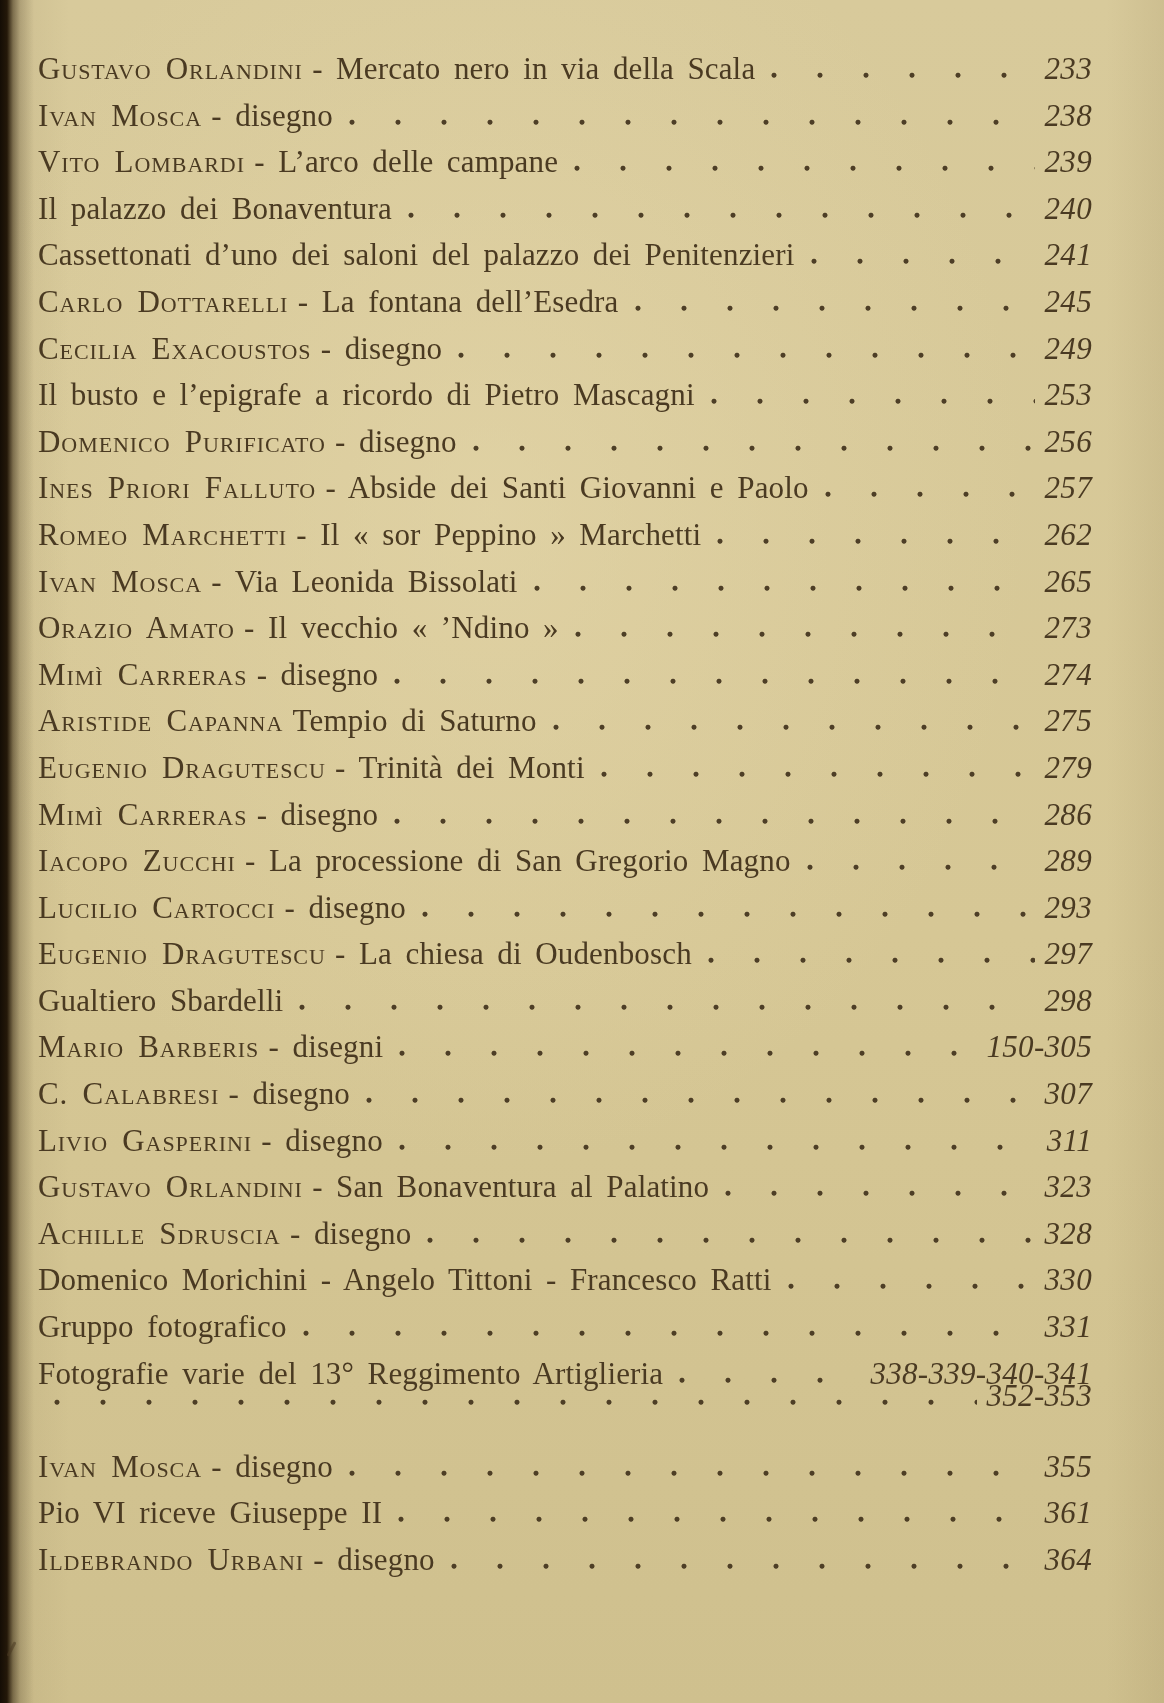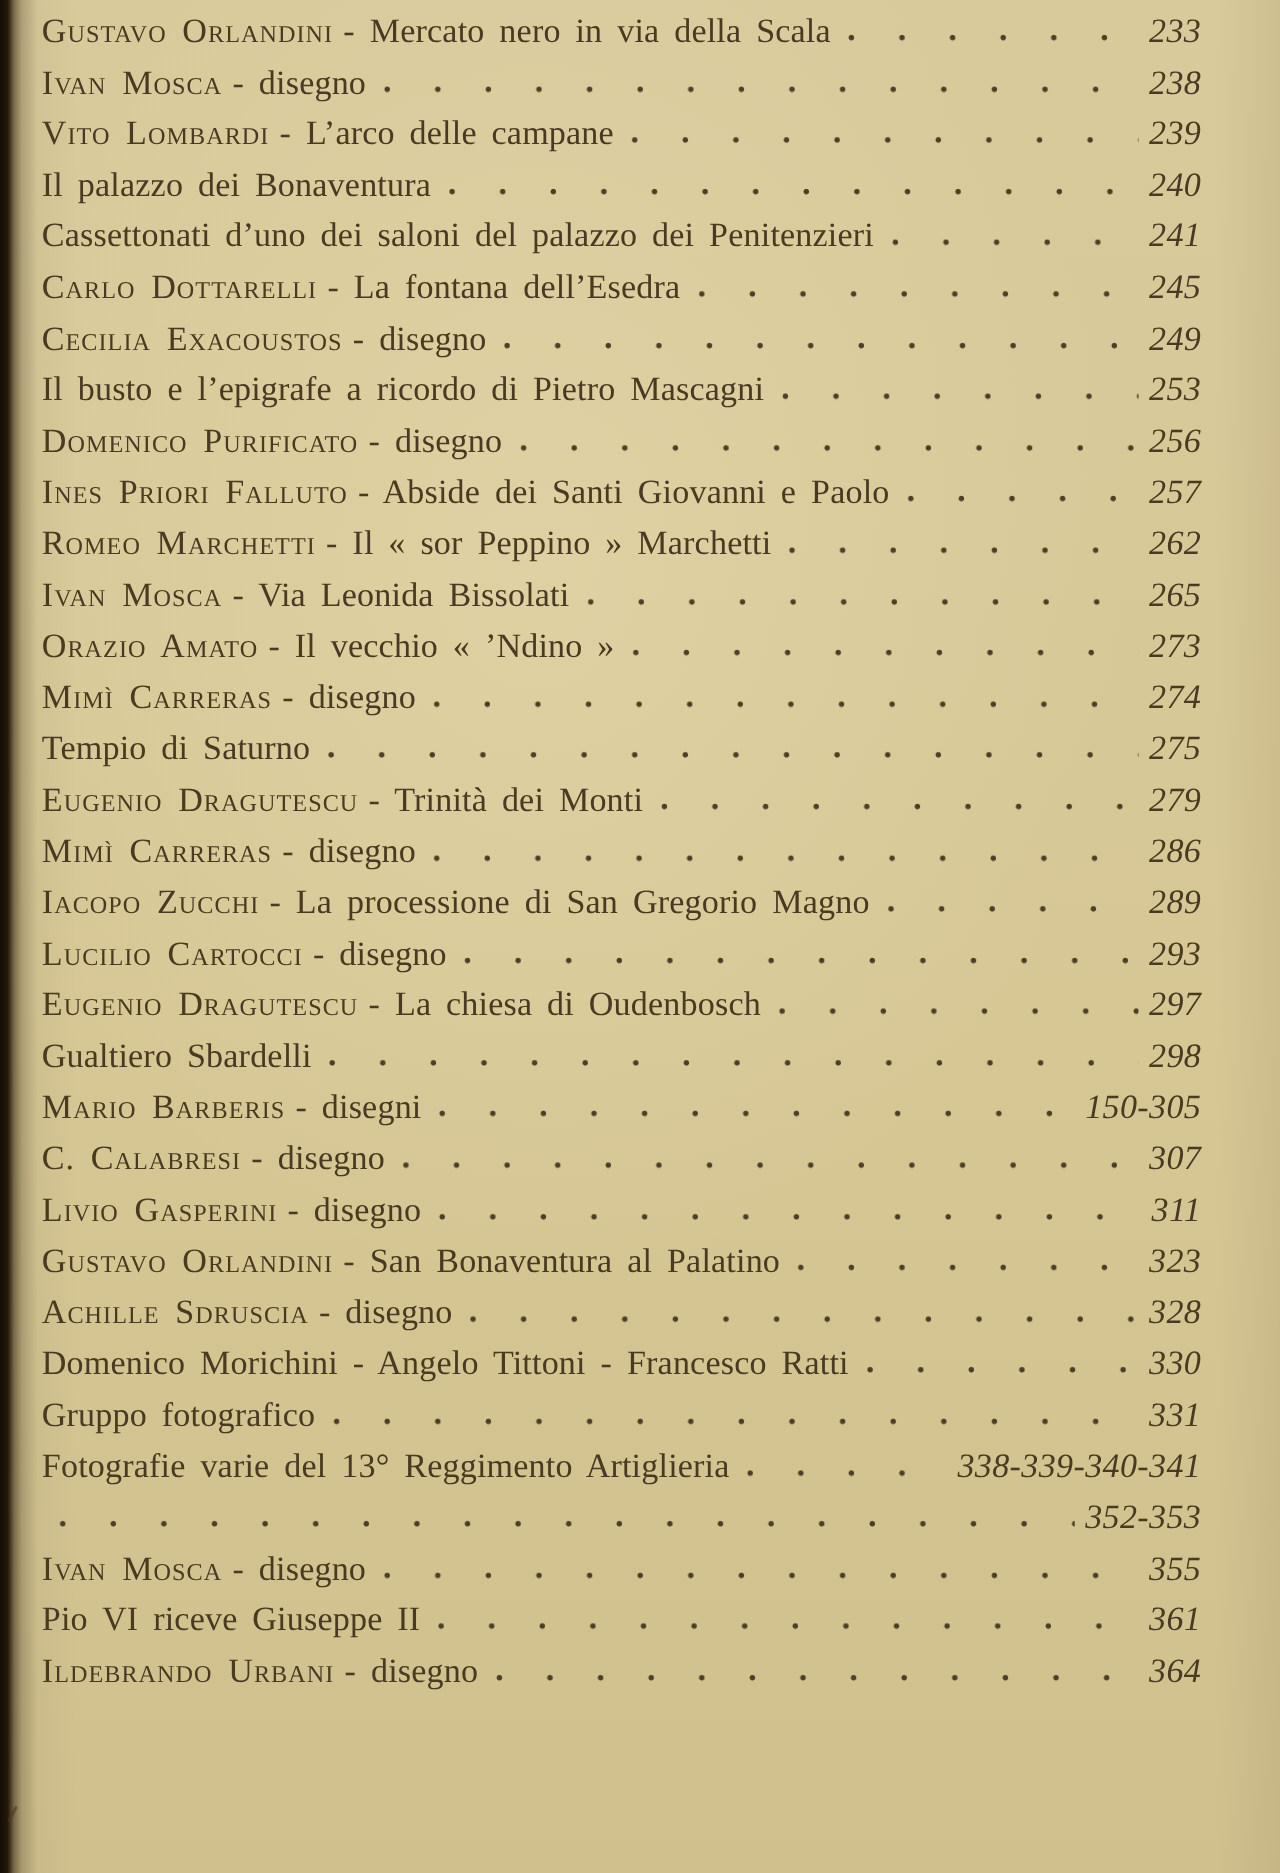--- a/index.html
+++ b/index.html
@@ -43,38 +43,38 @@
     position: absolute; left: 10px; top: 1641px;
     width: 3px; height: 16px;
     background: rgba(74,58,34,0.55);
     transform: rotate(28deg);
     border-radius: 2px;
     z-index: 4;
   }
   .toc {
     position: relative;
     z-index: 2;
-    padding: 5px 72px 0 38px;
+    padding: 22px 72px 0 38px;
   }
   .row {
     display: flex;
     align-items: baseline;
     height: 46.6px;
     line-height: 46.6px;
     font-size: 31px;
     word-spacing: 0.18em;
     white-space: nowrap;
   }
   .sc {
     font-variant: small-caps;
     letter-spacing: 0.03em;
     margin-right: 0.30em;
   }
   .sc:empty { display: none; margin: 0; }
-  .t { letter-spacing: 0.005em; }
+  .t { letter-spacing: 0.005em; margin-top: 24px; }
   .leader {
     flex: 1 1 auto;
     min-width: 0;
     height: 7px;
     margin: 0 10px 0 16px;
     background-image: radial-gradient(circle 2.4px at 3px 3.2px, rgba(70,55,32,0.95) 2.1px, rgba(70,55,32,0) 2.9px);
     background-size: 46px 7px;
     background-repeat: repeat-x;
     background-position: left bottom;
   }
@@ -168,20 +168,21 @@
         <span class="leader"></span>
         <span class="page-num">273</span>
       </div>
     <div class="row">
         <span class="sc">Mimì Carreras</span>
         <span class="t">- disegno</span>
         <span class="leader"></span>
         <span class="page-num">274</span>
       </div>
     <div class="row">
+        <span class="sc">Aristide Capanna</span>
         <span class="t">Tempio di Saturno</span>
         <span class="leader"></span>
         <span class="page-num">275</span>
       </div>
     <div class="row">
         <span class="sc">Eugenio Dragutescu</span>
         <span class="t">- Trinità dei Monti</span>
         <span class="leader"></span>
         <span class="page-num">279</span>
       </div>

